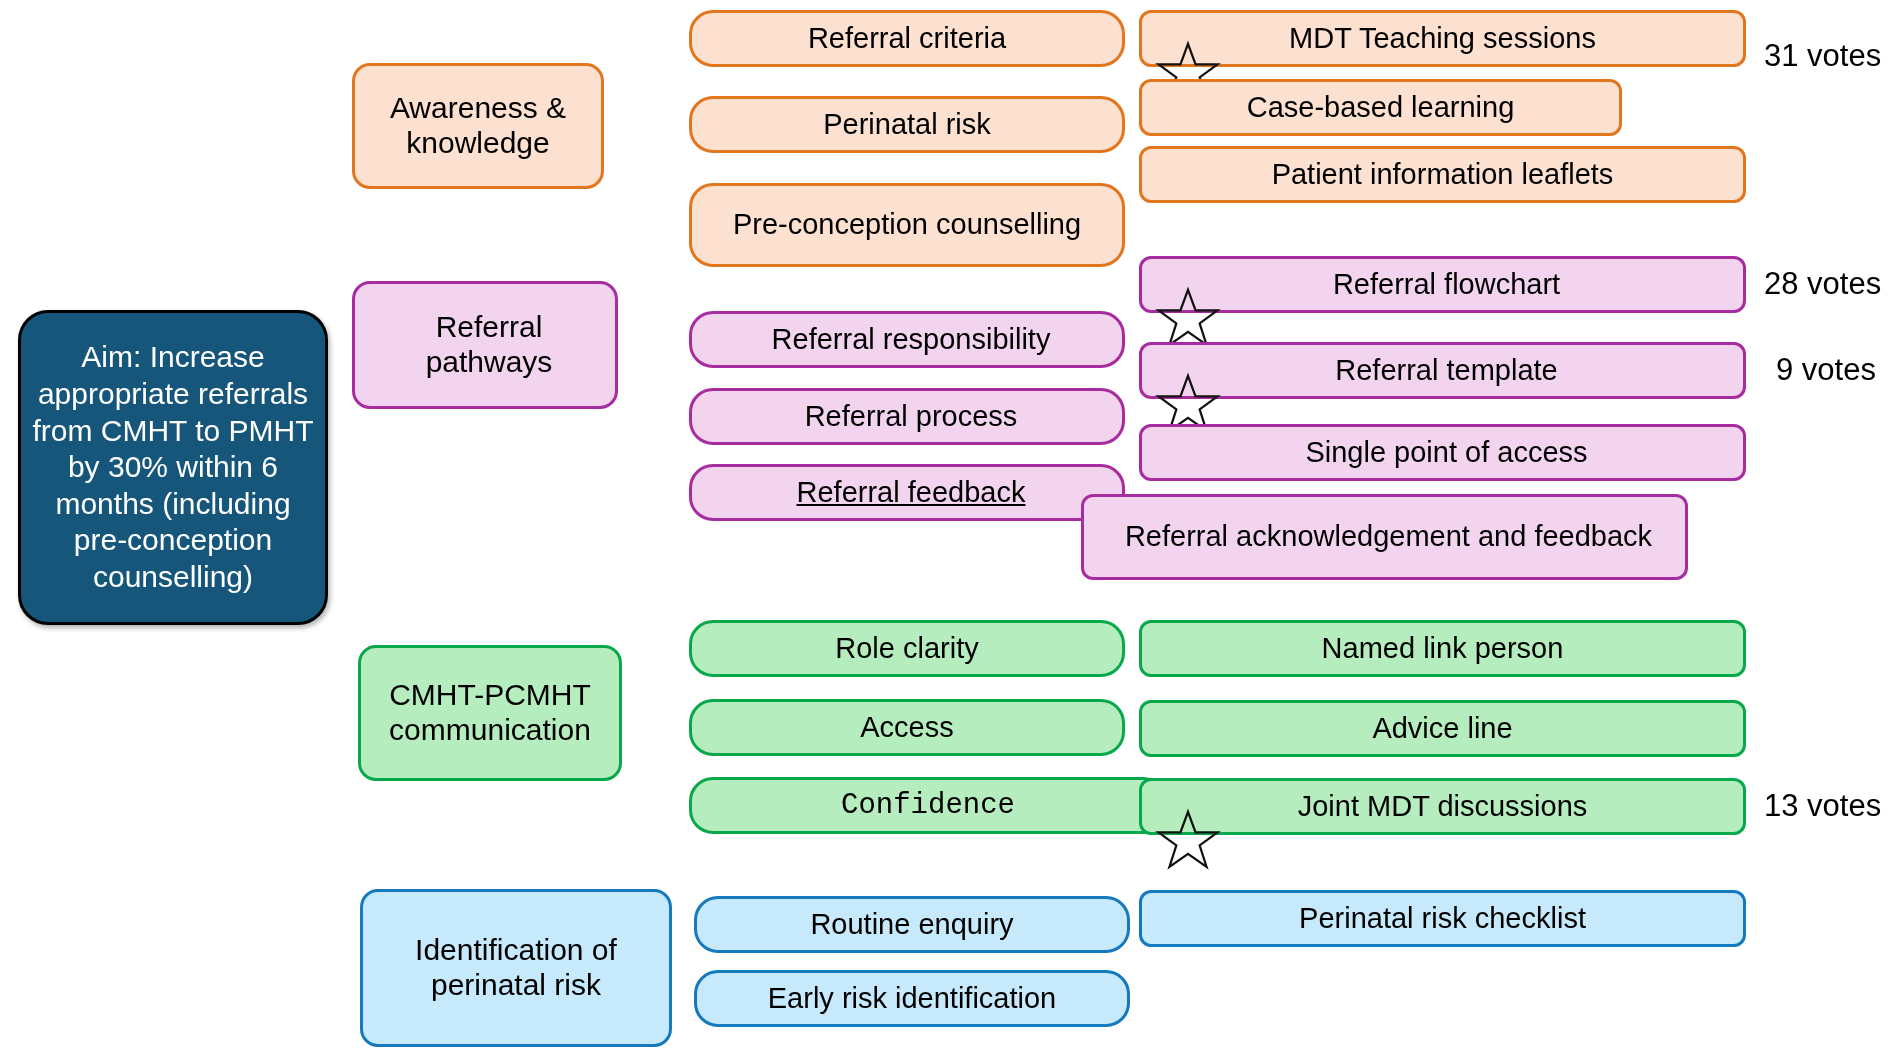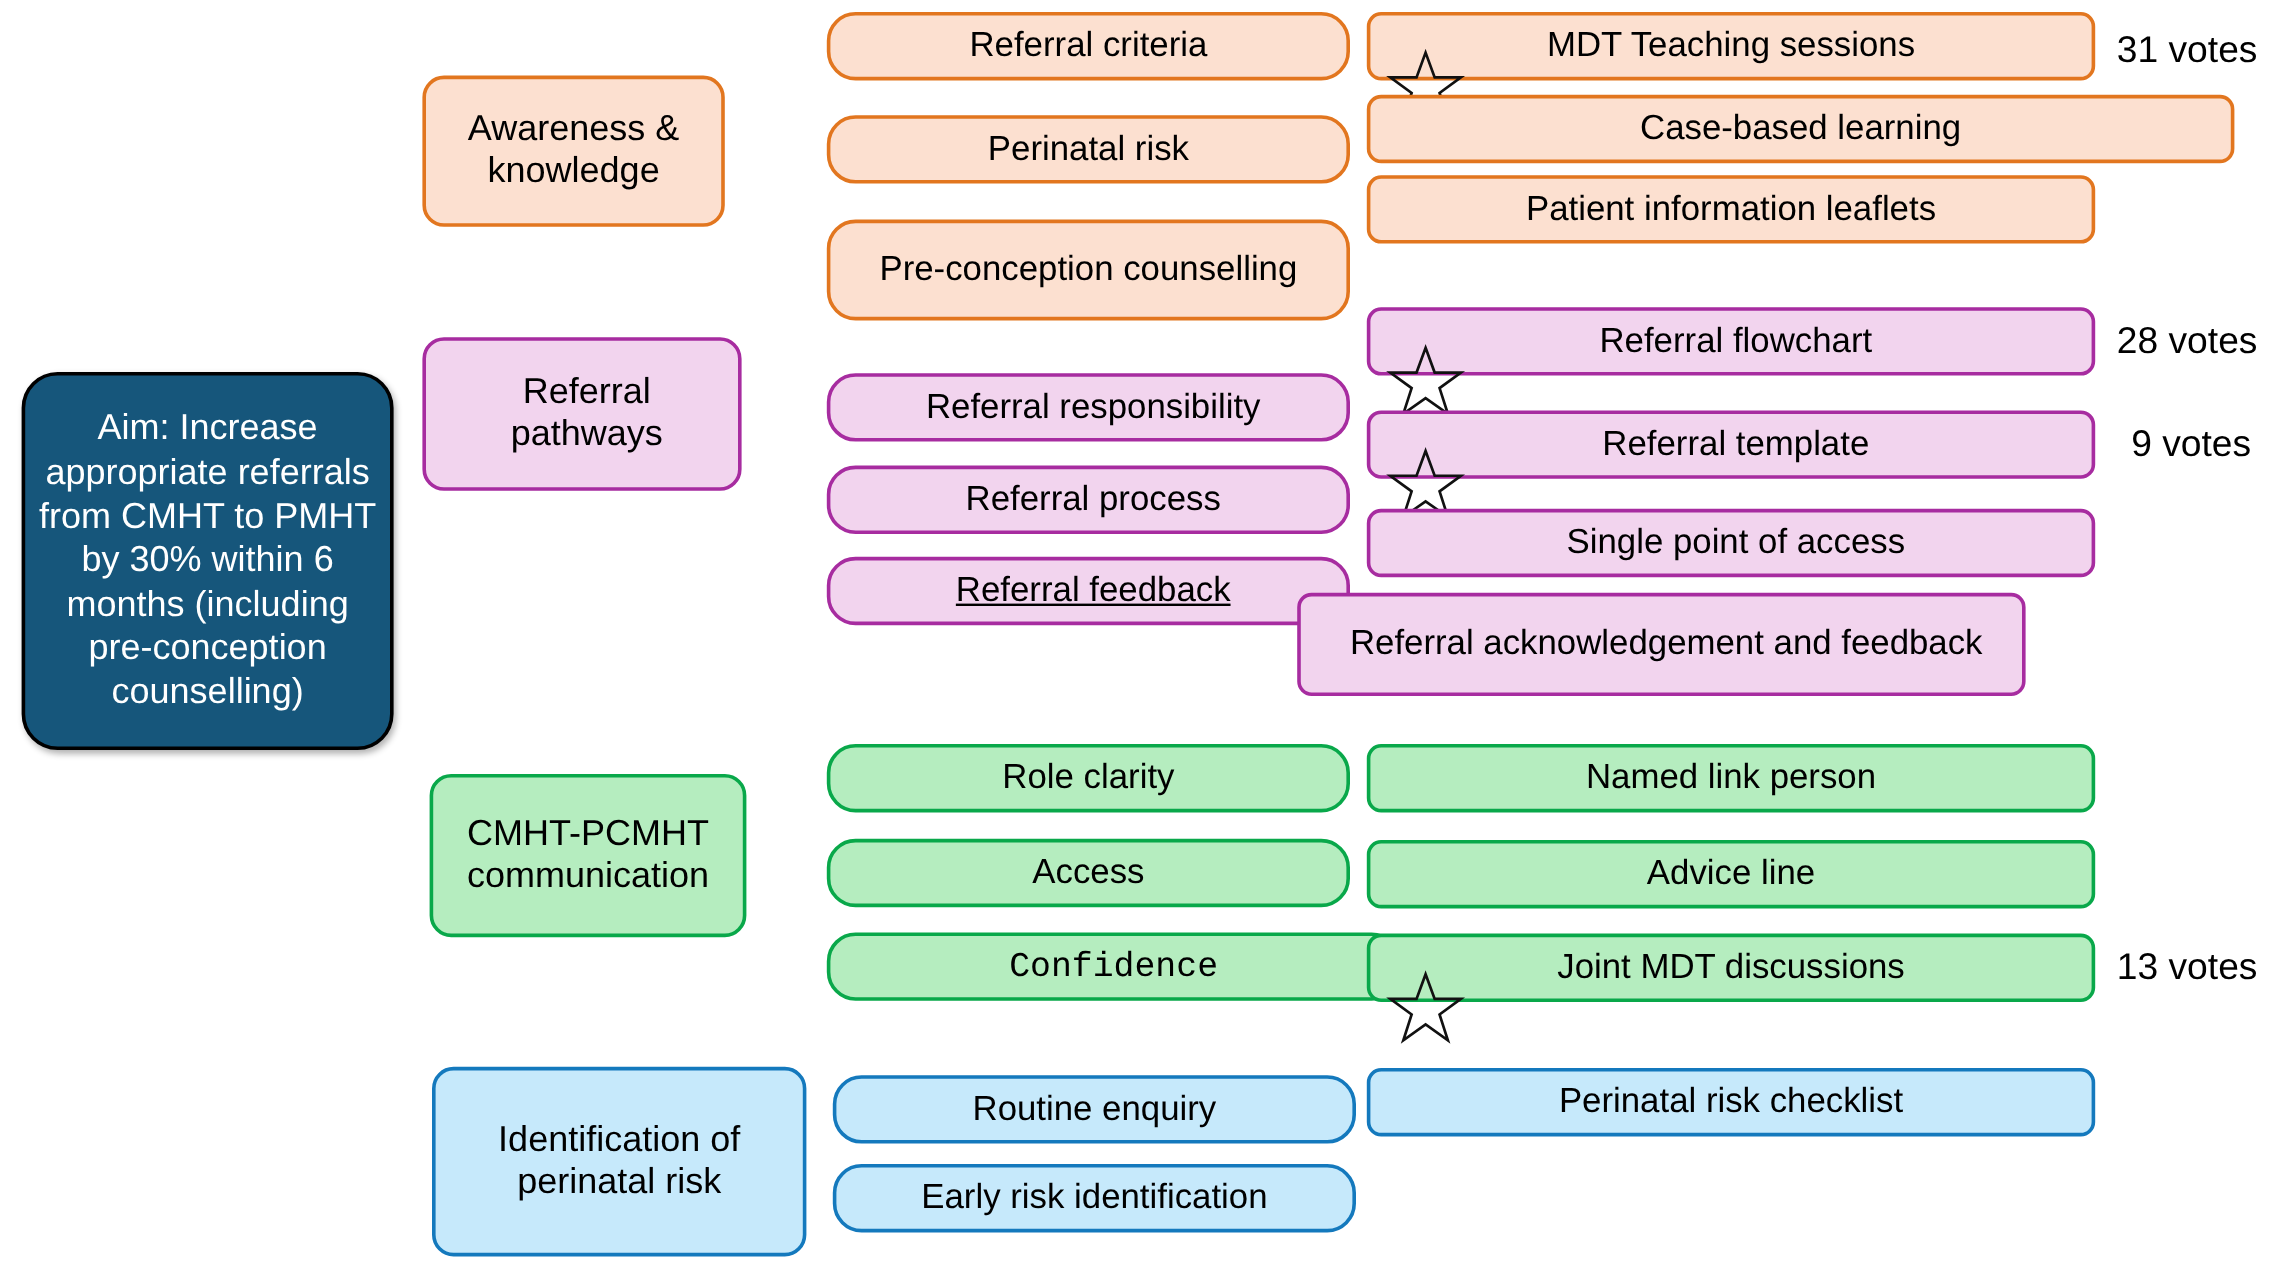--- a/index.html
+++ b/index.html
@@ -108,23 +108,23 @@
   <div class="node sec t-orange" style="left:689px; top:183px; width:436px; height:84px;">Pre-conception counselling</div>
 
   <div class="node idea t-orange" style="left:1139px; top:10px; width:607px; height:57px;">
     <span class="star-icon">
       <svg viewBox="0 0 100 100">
         <polygon points="50,6 61.8,38.2 96,38.2 68.2,58.5 79,92 50,71.5 21,92 31.8,58.5 4,38.2 38.2,38.2" fill="none" stroke="#111111" stroke-width="3.5" stroke-linejoin="miter"></polygon>
       </svg>
     </span>
     <span>MDT Teaching sessions</span>
   </div>
-  <div class="votes" style="left:1764px; top:20px; height:44px;">31 votes</div>
+  <div class="votes" style="left:1764px; top:34px; height:44px;">31 votes</div>
 
-  <div class="node idea t-orange" style="left:1139px; top:79px; width:723px; height:57px;">Case-based learning</div>
+  <div class="node idea t-orange" style="left:1139px; top:79px; width:483px; height:57px;">Case-based learning</div>
 
   <div class="node idea t-orange" style="left:1139px; top:146px; width:607px; height:57px;">Patient information leaflets</div>
 
   <div class="node driver t-purple" style="left:352px; top:281px; width:266px; height:128px;">Referral pathways</div>
 
   <div class="node sec t-purple" style="left:689px; top:311px; width:436px; height:57px;">Referral responsibility</div>
   <div class="node sec t-purple" style="left:689px; top:388px; width:436px; height:57px;">Referral process</div>
   <div class="node sec t-purple" style="left:689px; top:464px; width:436px; height:57px;text-decoration:underline;">Referral feedback</div>
 
   <div class="node idea t-purple" style="left:1139px; top:256px; width:607px; height:57px;">

